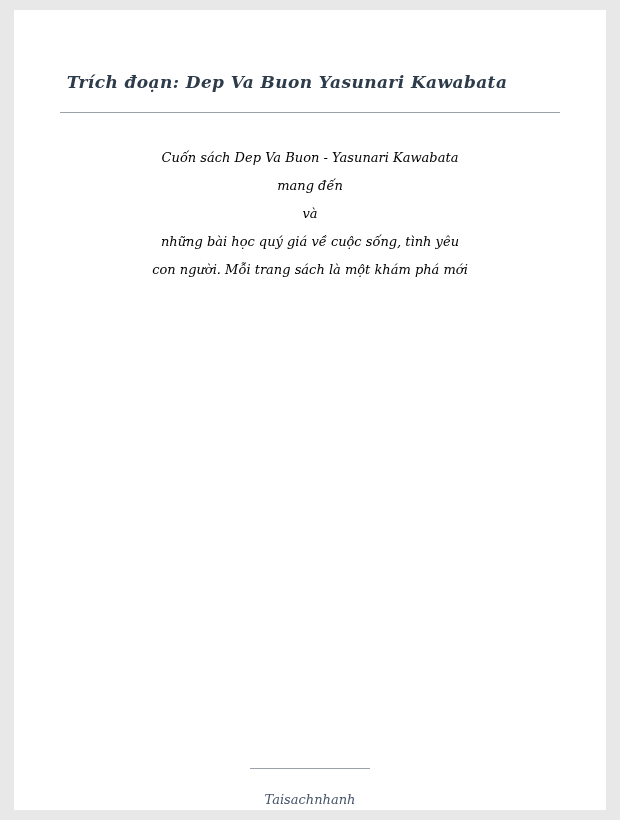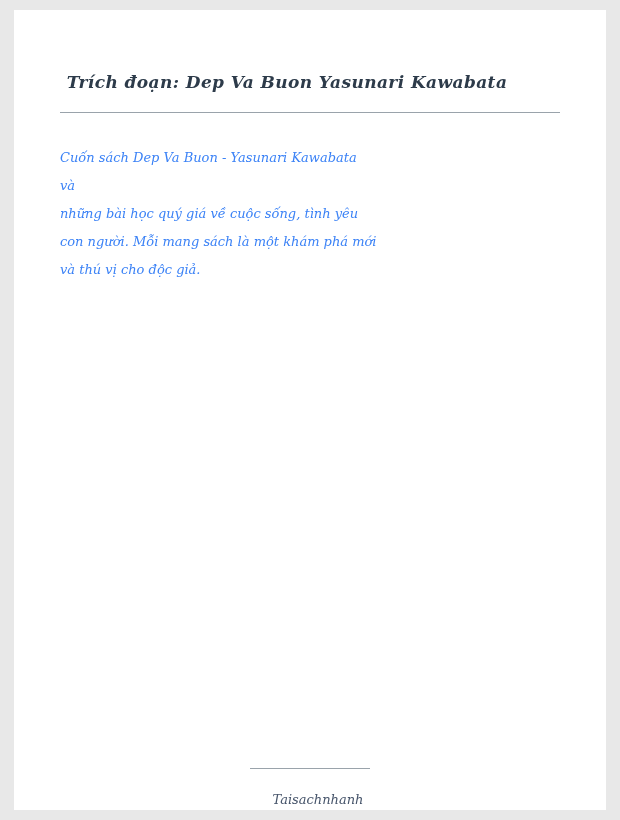--- a/index.html
+++ b/index.html
@@ -45,22 +45,23 @@
     background: #9aa3ab;
   }
   .body-text {
     position: absolute;
     left: 46px;
     top: 134px;
     width: 500px;
     font-family: "DejaVu Serif", serif;
     font-style: italic;
     font-size: 13px;
-    color: #3b82f6;
+    color: #000000;
     line-height: 28px;
+    text-align: center;
   }
   .body-line {
     display: block;
     white-space: pre;
   }
   .footer-rule {
     position: absolute;
     left: 236px;
     top: 758px;
     width: 120px;
@@ -70,37 +71,36 @@
   .footer {
     position: absolute;
     left: 0;
     top: 782px;
     width: 592px;
     text-align: center;
     font-family: "DejaVu Serif", serif;
     font-style: italic;
     font-size: 13px;
     color: #46546a;
-    margin-left: 8px;
   }
 </style>
 </head>
 <body>
 
 <div class="page">
 
   <div class="title">Trích đoạn: Dep Va Buon Yasunari Kawabata</div>
 
   <div class="title-rule"></div>
 
   <div class="body-text">
     <span class="body-line">Cuốn sách Dep Va Buon - Yasunari Kawabata</span>
+    <span class="body-line">mang đến</span>
     <span class="body-line">và</span>
     <span class="body-line">những bài học quý giá về cuộc sống, tình yêu</span>
-    <span class="body-line">con người. Mỗi mang sách là một khám phá mới</span>
-    <span class="body-line">và thú vị cho độc giả.</span>
+    <span class="body-line">con người. Mỗi trang sách là một khám phá mới</span>
   </div>
 
   <div class="footer-rule"></div>
 
   <div class="footer">Taisachnhanh</div>
 
 </div>
 
 </body></html>

